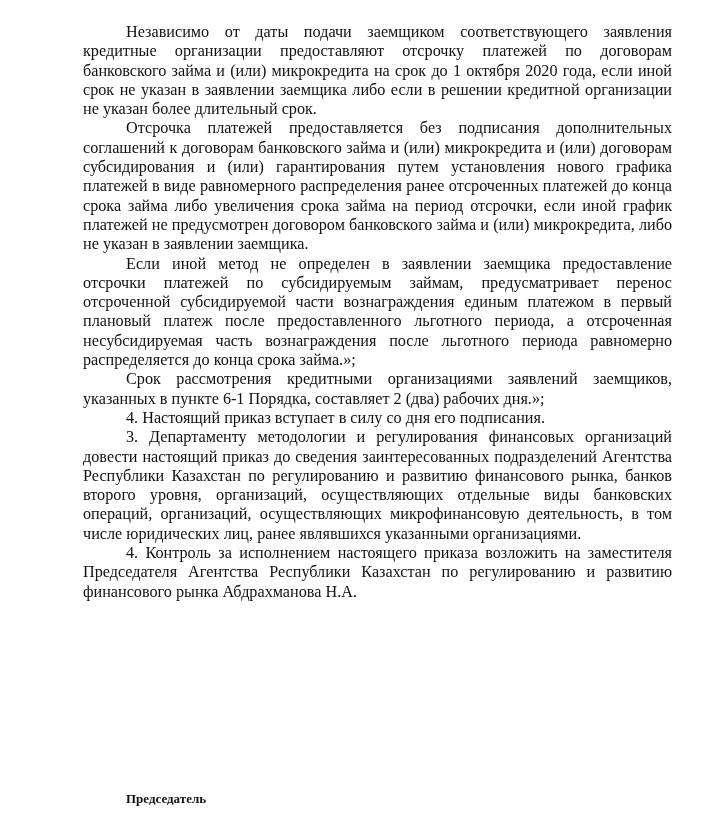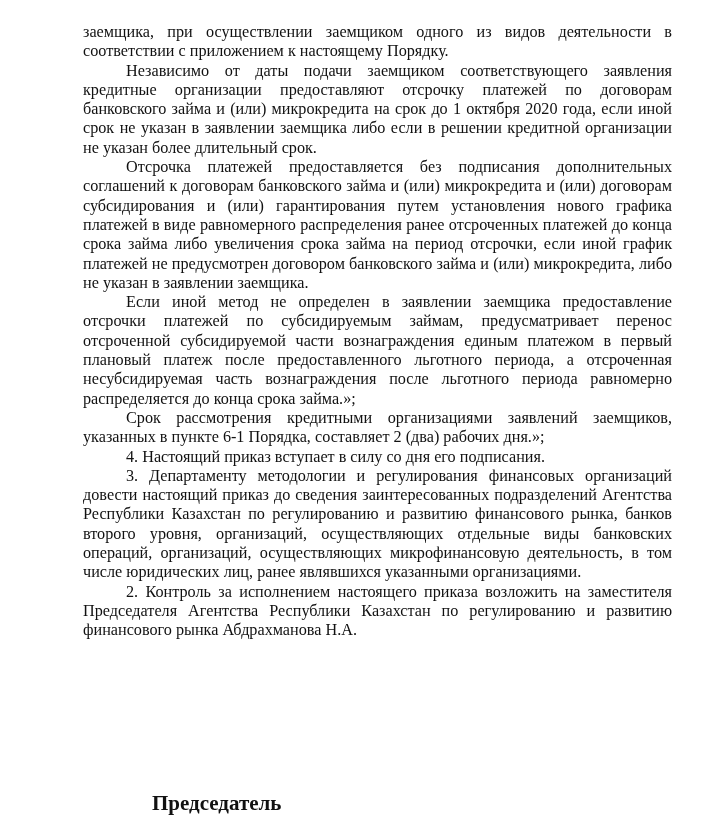--- a/index.html
+++ b/index.html
@@ -7,33 +7,32 @@
   .page {
     position: absolute; left: 83px; top: 23px; width: 589px;
     font-family: "Liberation Serif", "DejaVu Serif", serif;
     font-size: 16.2px; line-height: 19.3px; color: #111111;
   }
   .p { margin: 0; text-align: justify; text-align-last: left; }
   .ind { text-indent: 43px; }
   .sig {
     position: absolute; top: 791px; left: 126px; width: 546px;
     font-family: "Liberation Serif", "DejaVu Serif", serif;
-    font-size: 21px; font-weight: bold; color: #111111;
-    display: flex; justify-content: space-between; margin-left: 26px;
+    font-size: 13px; font-weight: bold; color: #111111;
+    display: flex; justify-content: space-between;
   }
 </style>
 </head>
 <body>
 
 <div class="page">
-  <p class="p">заемщика, при осуществлении заемщиком одного из видов деятельности в соответствии с приложением к настоящему Порядку.</p>
   <p class="p ind">Независимо от даты подачи заемщиком соответствующего заявления кредитные организации предоставляют отсрочку платежей по договорам банковского займа и (или) микрокредита на срок до 1 октября 2020 года, если иной срок не указан в заявлении заемщика либо если в решении кредитной организации не указан более длительный срок.</p>
   <p class="p ind">Отсрочка платежей предоставляется без подписания дополнительных соглашений к договорам банковского займа и (или) микрокредита и (или) договорам субсидирования и (или) гарантирования путем установления нового графика платежей в виде равномерного распределения ранее отсроченных платежей до конца срока займа либо увеличения срока займа на период отсрочки, если иной график платежей не предусмотрен договором банковского займа и (или) микрокредита, либо не указан в заявлении заемщика.</p>
   <p class="p ind">Если иной метод не определен в заявлении заемщика предоставление отсрочки платежей по субсидируемым займам, предусматривает перенос отсроченной субсидируемой части вознаграждения единым платежом в первый плановый платеж после предоставленного льготного периода, а отсроченная несубсидируемая часть вознаграждения после льготного периода равномерно распределяется до конца срока займа.»;</p>
   <p class="p ind">Срок рассмотрения кредитными организациями заявлений заемщиков, указанных в пункте 6-1 Порядка, составляет 2 (два) рабочих дня.»;</p>
   <p class="p ind">4. Настоящий приказ вступает в силу со дня его подписания.</p>
   <p class="p ind">3. Департаменту методологии и регулирования финансовых организаций довести настоящий приказ до сведения заинтересованных подразделений Агентства Республики Казахстан по регулированию и развитию финансового рынка, банков второго уровня, организаций, осуществляющих отдельные виды банковских операций, организаций, осуществляющих микрофинансовую деятельность, в том числе юридических лиц, ранее являвшихся указанными организациями.</p>
-  <p class="p ind">2. Контроль за исполнением настоящего приказа возложить на заместителя Председателя Агентства Республики Казахстан по регулированию и развитию финансового рынка Абдрахманова Н.А.</p>
+  <p class="p ind">4. Контроль за исполнением настоящего приказа возложить на заместителя Председателя Агентства Республики Казахстан по регулированию и развитию финансового рынка Абдрахманова Н.А.</p>
 </div>
 
 <div class="sig">
   <span>Председатель</span>
 </div>
 
 </body></html>

